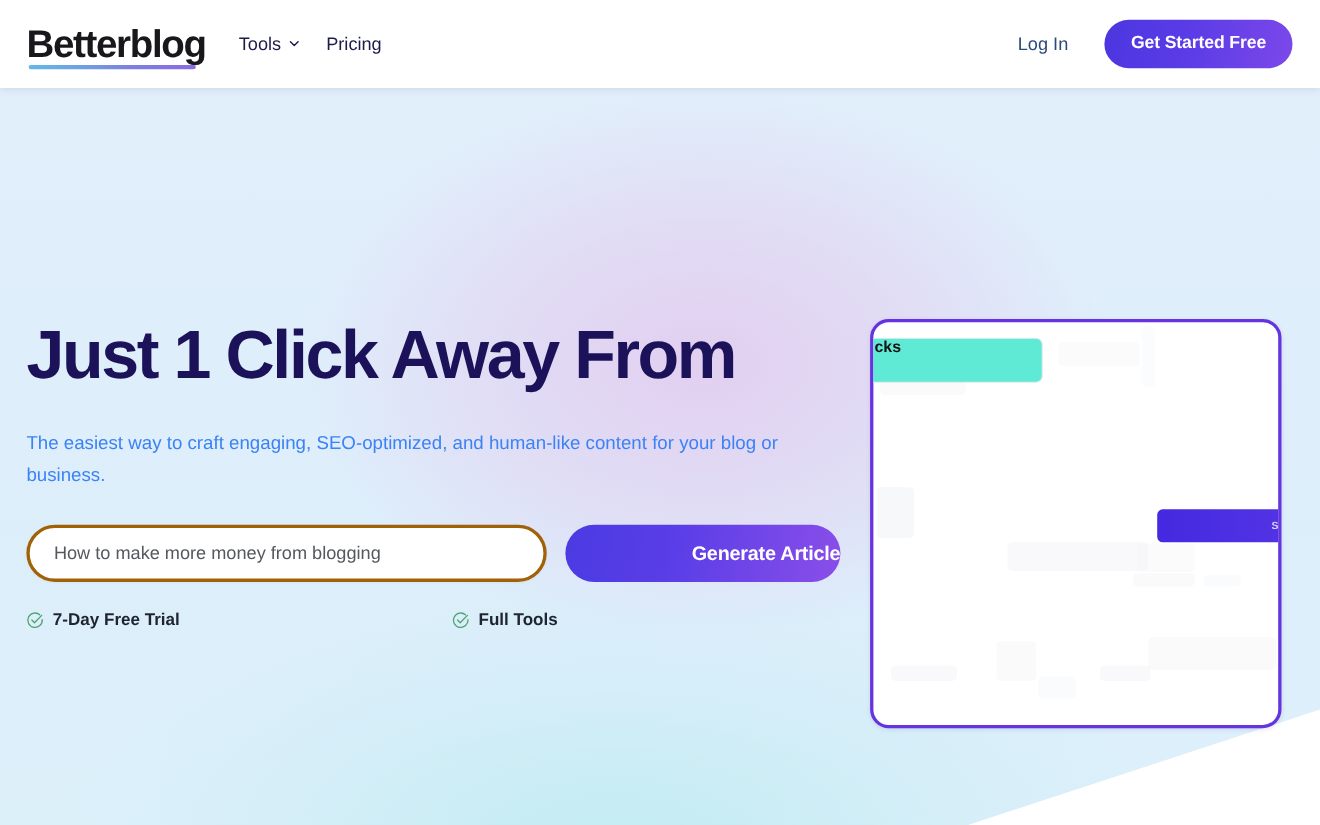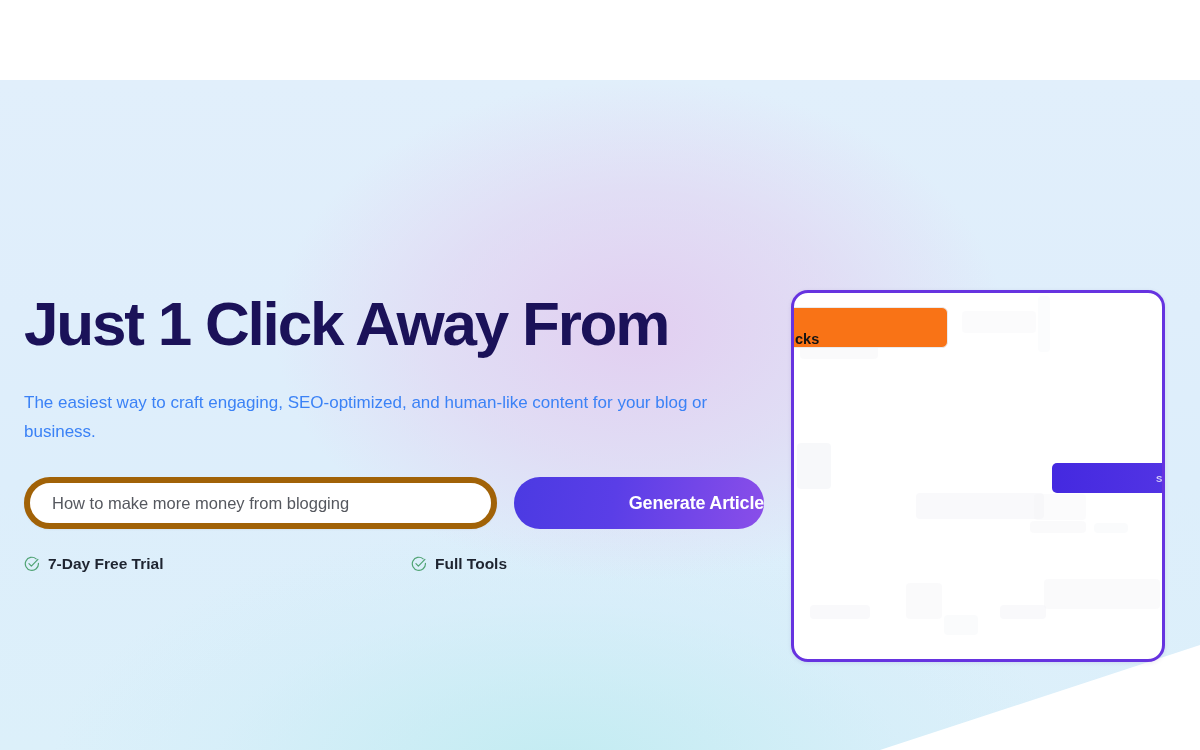--- a/index.html
+++ b/index.html
@@ -79,21 +79,21 @@
     font-family:"Liberation Sans", sans-serif;
   }
   .subhead {
     margin-top:33px; width:730px;
     font-size:17px; line-height:29px; color:#3b82f6; font-weight:400;
   }
 
   .form-row { margin-top:31px; display:flex; align-items:center; gap:17px; }
   .topic-input {
     width:474px; height:52px; border-radius:26px;
-    border:6px solid #a16207; background:#fff;
+    border:3px solid #a16207; background:#fff;
     padding:0 22px; font-size:16.5px; color:#4c4f57;
     font-family:"Liberation Sans", sans-serif;
     box-shadow:0 1px 2px rgba(40,60,100,.05);
     outline:none;
   }
   .topic-input::placeholder { color:#55585f; }
   .generate-btn {
     width:251px; height:52px; border-radius:26px; border:0;
     background:linear-gradient(100deg,#4b3ae2 0%, #5a3ee7 40%, #8a4ee9 100%);
     color:#fff; font-size:18px; font-weight:700; letter-spacing:-.2px;
@@ -107,22 +107,22 @@
 
   
   .preview-card {
     position:absolute; left:791px; top:290px; width:374px; height:372px;
     background:#ffffff; border:3px solid #6633e0; border-radius:17px;
     overflow:hidden; z-index:10;
     box-shadow:0 1px 4px rgba(50,30,120,.10);
   }
   .ghost-title {
     position:absolute; left:-64px; top:14px; width:218px; height:41px;
-    border:1px solid #e9ebee; border-radius:6px; background:#f97316;
-    display:flex; align-items:flex-end; padding-left:64px;
+    border:1px solid #e9ebee; border-radius:6px; background:#5eead4;
+    display:flex; align-items:flex-start; padding-left:64px;
   }
   .ghost-title span { font-size:14.5px; font-weight:700; color:#141414; }
 
   .ghost-submit {
     position:absolute; left:258px; top:170px; width:180px; height:30px;
     border-radius:5px; background:linear-gradient(90deg,#4429e0 0%, #5a3ae6 100%);
     display:flex; align-items:center; padding-left:104px;
   }
   .ghost-submit span { font-size:9.5px; font-weight:600; color:#d9d0f7; }
 
@@ -141,20 +141,47 @@
   .g12{ left:300px; top:230px; width:34px; height:10px; opacity:.4; }
   .g13{ left:244px; top:3px;   width:12px; height:56px; opacity:.3; }
 </style>
 </head>
 <body>
 
 <div class="page">
 
   <div class="hero-bg"></div>
 
+  <div class="header">
+
+    <div class="brand">
+      <span class="brand-word">Betterblog</span>
+      <span class="brand-underline"></span>
+    </div>
+
+    <div class="nav">
+      <div class="nav-item">
+        <span>Tools</span>
+        <span class="chev">
+          <svg viewBox="0 0 12 12" width="11" height="11" fill="none" stroke="#1d1b4b" stroke-width="1.4" stroke-linecap="round" stroke-linejoin="round">
+            <path d="M2.2 4.3 L6 8.1 L9.8 4.3"></path>
+          </svg>
+        </span>
+      </div>
+      <div class="nav-item">
+        <span>Pricing</span>
+      </div>
+    </div>
+
+    <div class="header-right">
+      <span class="login">Log In</span>
+      <button class="cta">Get Started Free</button>
+    </div>
+
+  </div>
 
   <div class="hero-left">
 
     <h1 class="headline">
       <span>Just 1 Click Away From</span><br>
     </h1>
 
     <p class="subhead">The easiest way to craft engaging, SEO-optimized, and human-like content for your blog or business.</p>
 
     <div class="form-row">

